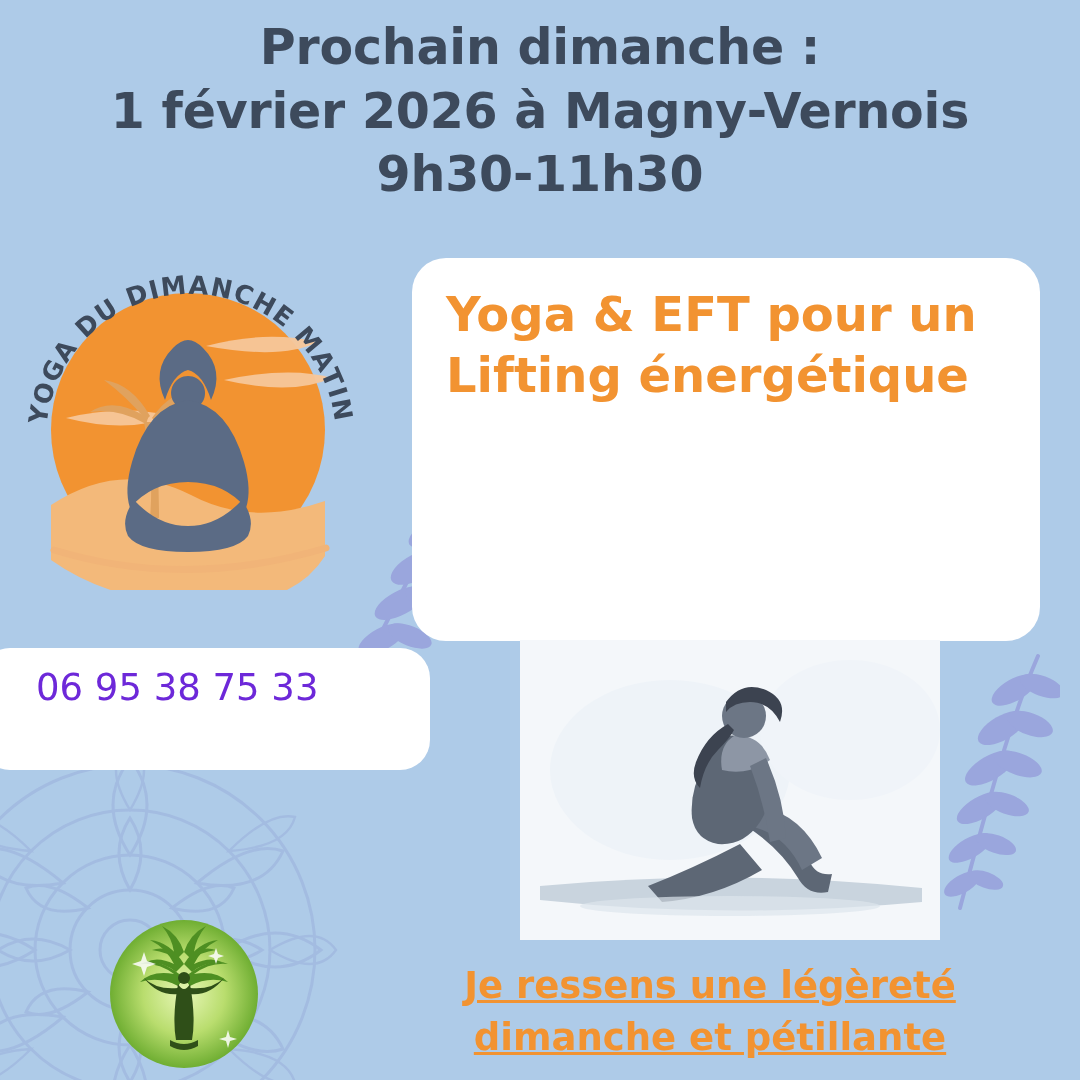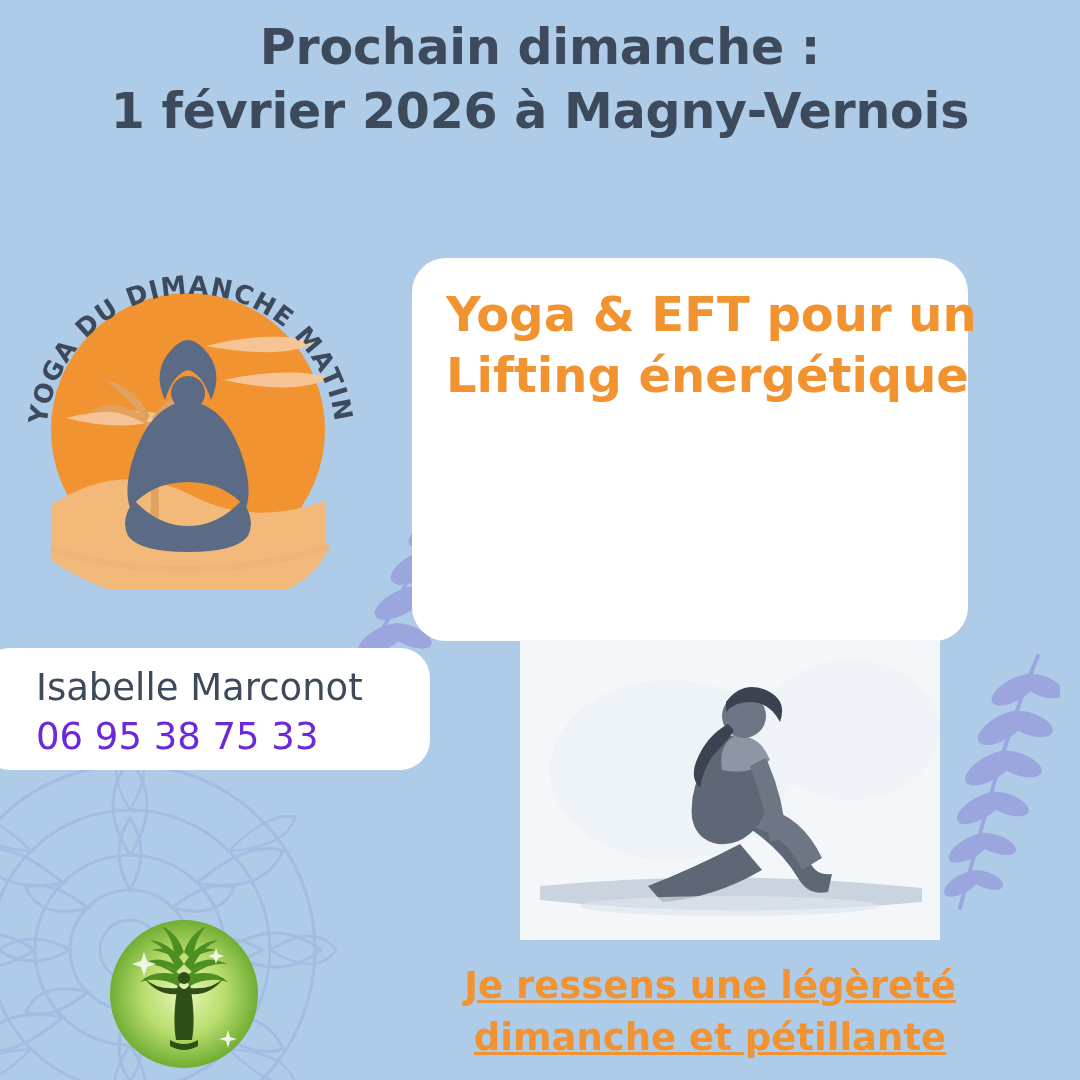--- a/index.html
+++ b/index.html
@@ -74,21 +74,21 @@
     width: 340px;
     height: 340px;
   }
   .logo svg { display: block; }
 
   
   .card-main {
     position: absolute;
     left: 412px;
     top: 258px;
-    width: 556px;
+    width: 628px;
     height: 383px;
     background: #ffffff;
     border-radius: 34px;
     box-sizing: border-box;
     padding: 26px 30px 20px 34px;
   }
   .card-title {
     color: #f29331;
     font-size: 48px;
     font-weight: 700;
@@ -207,20 +207,21 @@
         <path d="M349 111 q40 -40 66 -34 q-8 30 -66 34 Z"></path>
         <path d="M151 309 q-40 40 -66 34 q8 -30 66 -34 Z"></path>
         <path d="M349 309 q40 40 66 34 q-8 -30 -66 -34 Z"></path>
       </g>
     </g>
   </svg>
 
   <div class="header">
     <span class="line">Prochain dimanche :</span>
     <span class="line">1 février 2026 à Magny-Vernois</span>
+    <span class="line">9h30-11h30</span>
   </div>
 
   <div class="logo">
     <svg viewBox="0 0 340 340" width="340" height="340" aria-hidden="true">
       <defs>
         <path id="arcpath" d="M 28 190 A 145 145 0 0 1 318 188"></path>
       </defs>
 
       <circle cx="170" cy="180" r="137" fill="#f29331"></circle>
 
@@ -326,21 +327,20 @@
         <circle cx="224" cy="76" r="22" fill="#6c7685"></circle>
 
         <path d="M206 62 q16 -22 40 -12 q22 10 14 32 q-10 -20 -30 -20 q-16 0 -24 10 Z" fill="#3c4350"></path>
         <path d="M208 84 q-22 12 -32 38 q-6 16 4 26 q4 -24 18 -38 q12 -12 16 -20 Z" fill="#3c4350"></path>
       </g>
       <ellipse cx="210" cy="266" rx="150" ry="10" fill="#dde5ed" opacity="0.7"></ellipse>
     </svg>
   </div>
 
   <div class="card-contact">
-    <div class="contact-name">Isabelle Marconot</div>
     <div class="contact-phone">06 95 38 75 33</div>
   </div>
 
   <svg class="badge-tree" viewBox="0 0 152 152" aria-hidden="true">
     <defs>
       <radialGradient id="glow" cx="50%" cy="50%" r="50%">
         <stop offset="0%" stop-color="#e8f7b8"></stop>
         <stop offset="55%" stop-color="#b9dd6e"></stop>
         <stop offset="100%" stop-color="#6fae32"></stop>
       </radialGradient>

